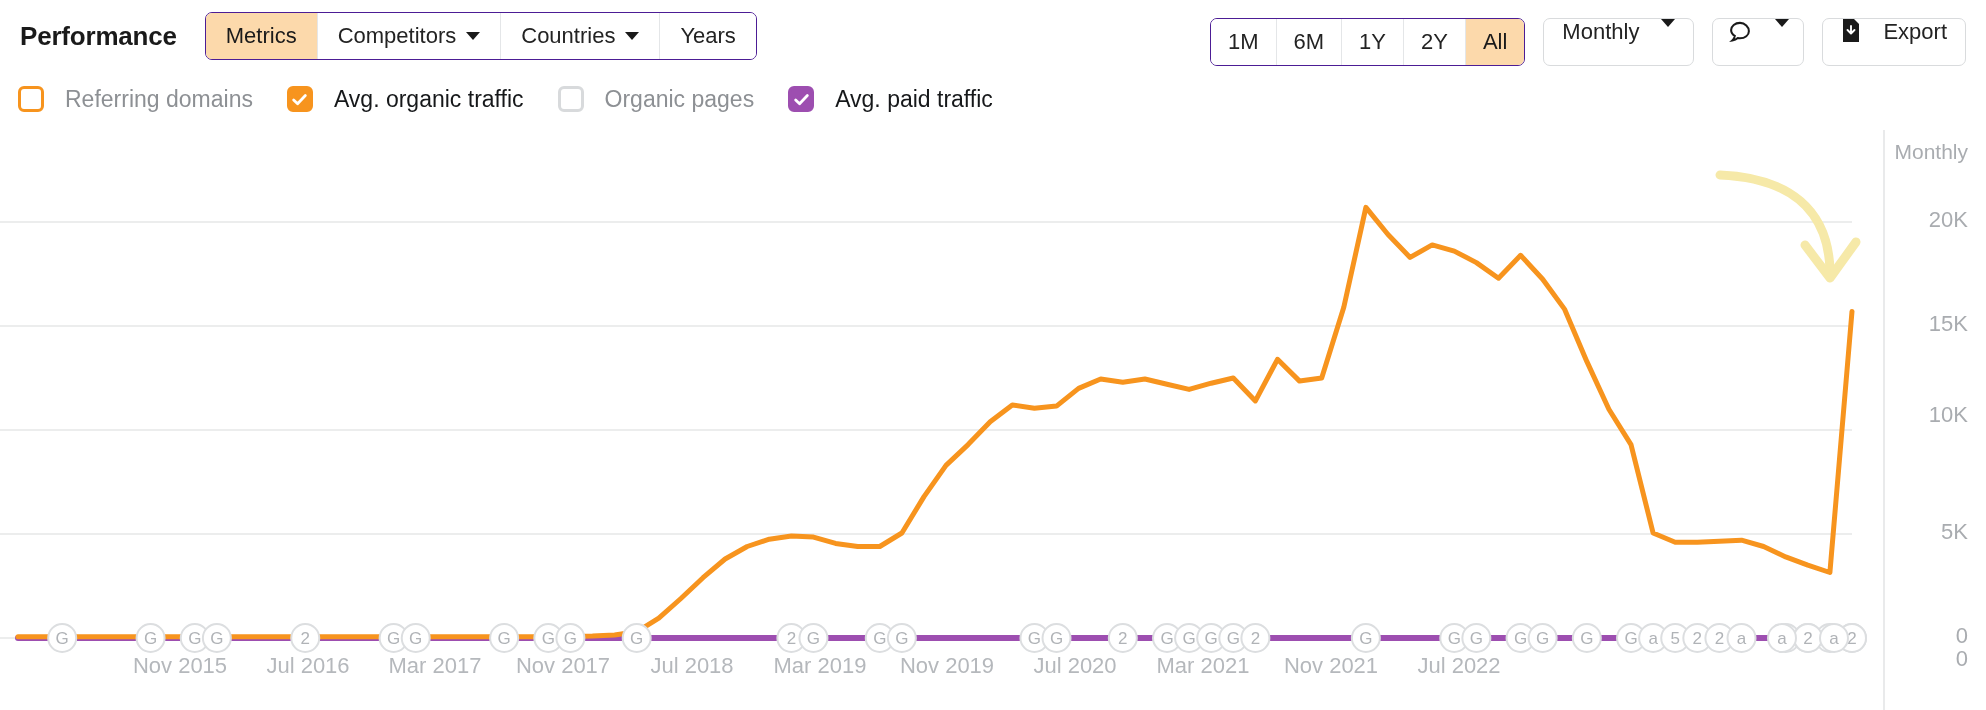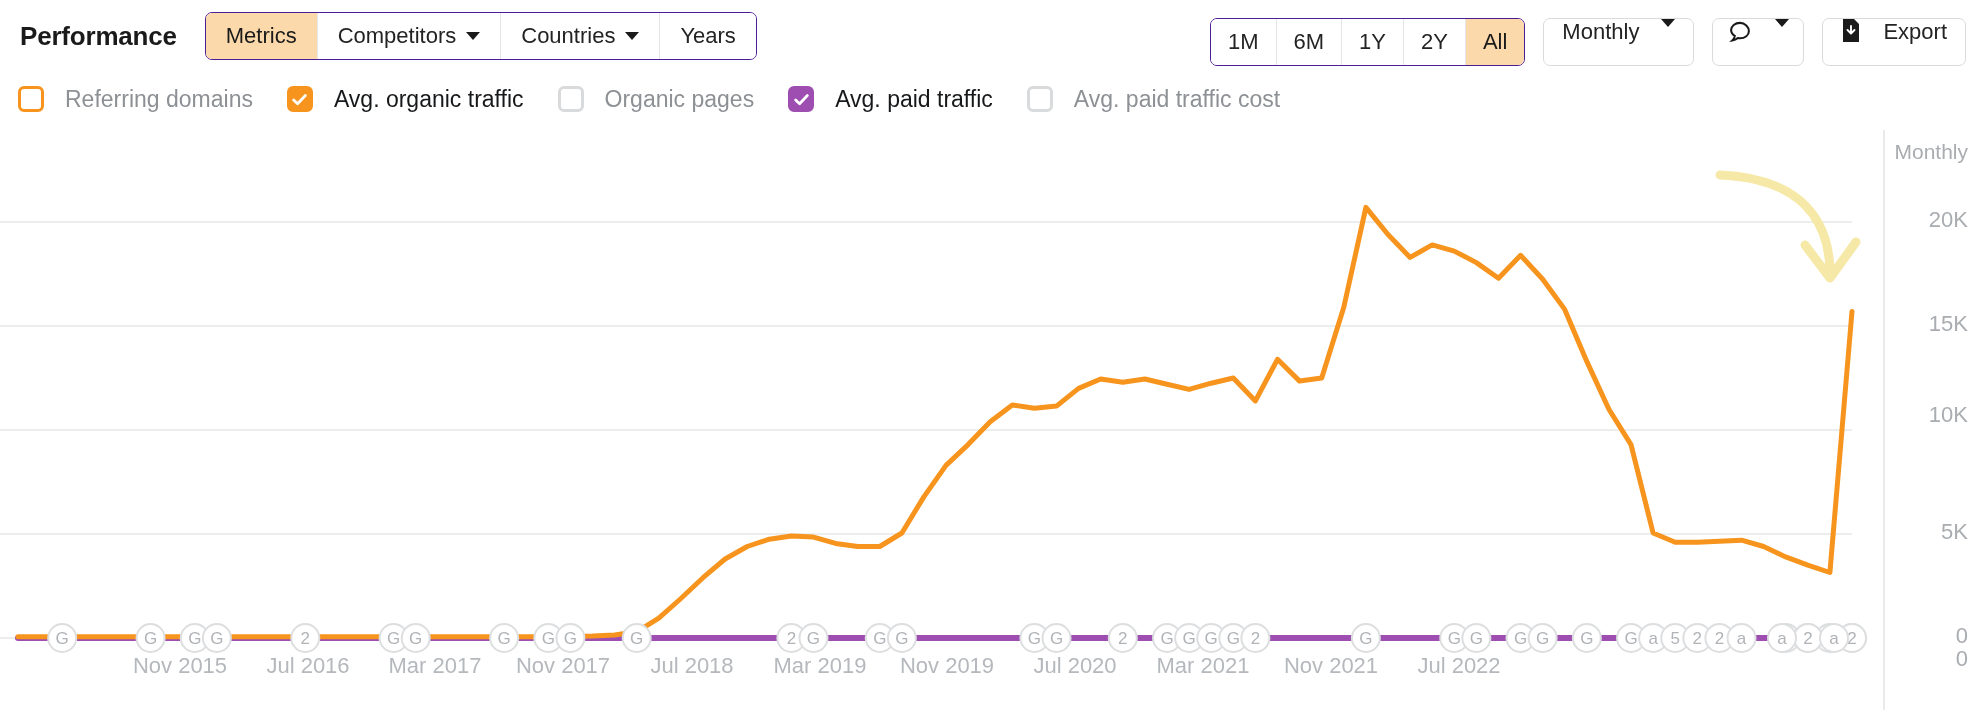--- a/index.html
+++ b/index.html
@@ -157,24 +157,20 @@
         <div class="cbox"></div>
         <span class="legend-label">Organic pages</span>
       </div>
       <div class="legend-item on">
         <div class="cbox checked-purple">
           <svg class="tick" width="17" height="17" viewBox="0 0 16 16">
             <path d="M2.5 8.4 L6.2 12 L13.5 4.2" stroke="#ffffff" stroke-width="2.6" fill="none" stroke-linecap="round" stroke-linejoin="round"></path>
           </svg>
         </div>
         <span class="legend-label">Avg. paid traffic</span>
-      </div>
-      <div class="legend-item">
-        <div class="cbox"></div>
-        <span class="legend-label">Avg. paid traffic cost</span>
       </div>
     </div>
 
   <div class="chart-wrap">
     <svg class="chart-svg" id="chart" width="1986" height="580">
         <line x1="0" y1="508" x2="1852" y2="508" stroke="#eceded" stroke-width="2"></line>
         <line x1="0" y1="404" x2="1852" y2="404" stroke="#eceded" stroke-width="2"></line>
         <line x1="0" y1="300" x2="1852" y2="300" stroke="#eceded" stroke-width="2"></line>
         <line x1="0" y1="196" x2="1852" y2="196" stroke="#eceded" stroke-width="2"></line>
         <line x1="0" y1="92" x2="1852" y2="92" stroke="#eceded" stroke-width="2"></line>

